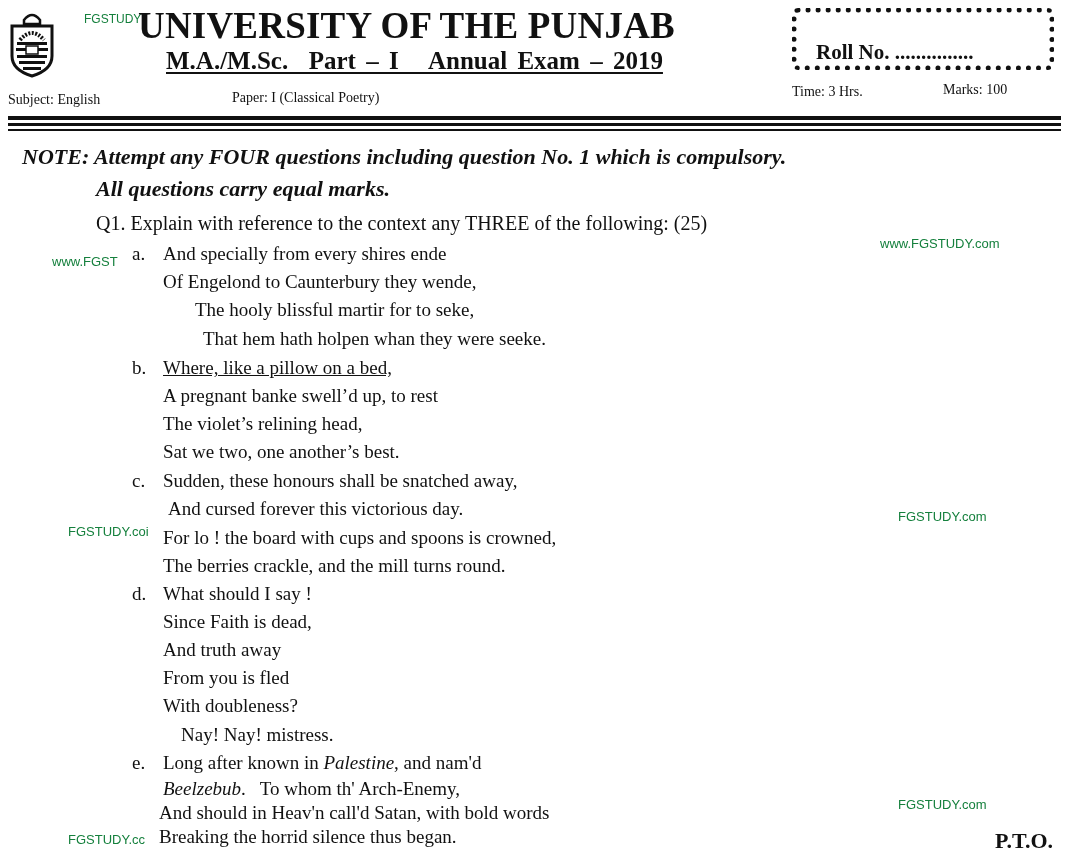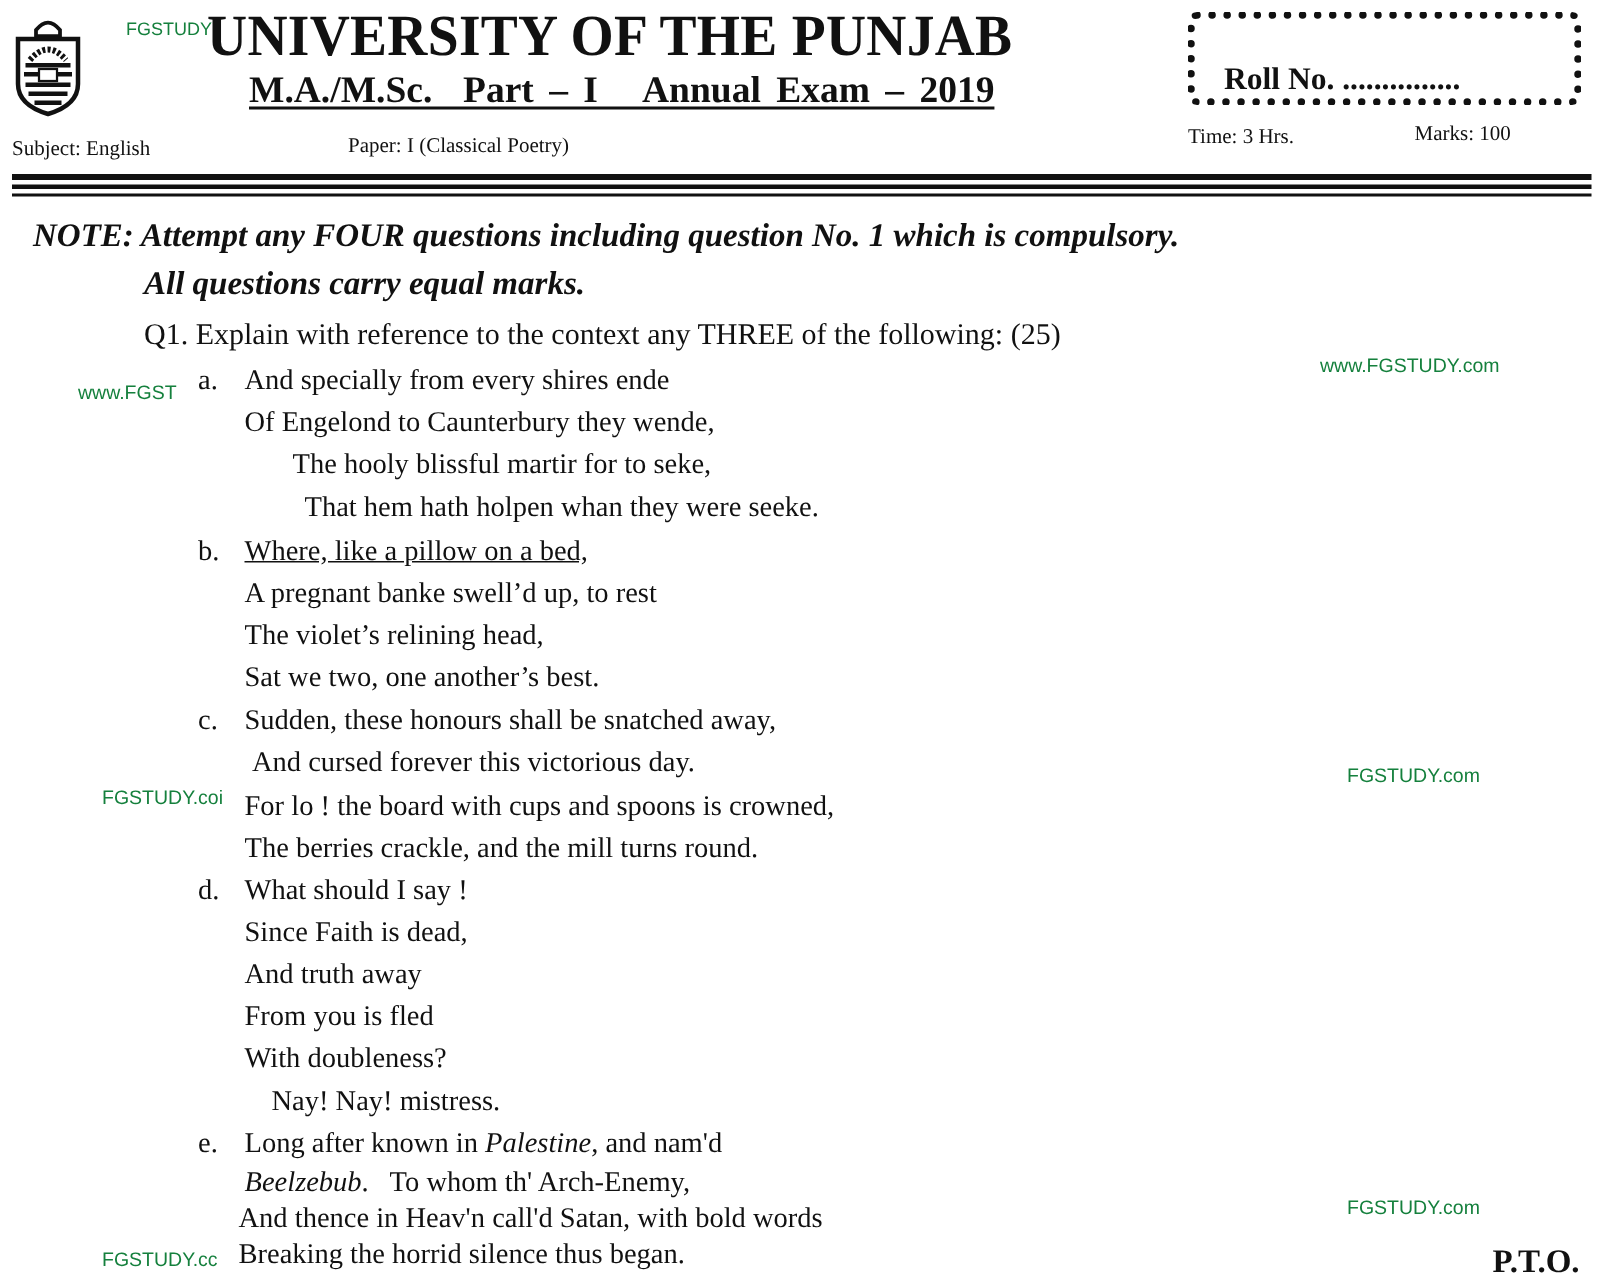--- a/index.html
+++ b/index.html
@@ -91,16 +91,16 @@
 <div class="abs line" style="left:163px; top:583px;">What should I say !</div>
 <div class="abs line" style="left:163px; top:611px;">Since Faith is dead,</div>
 <div class="abs line" style="left:163px; top:639px;">And truth away</div>
 <div class="abs line" style="left:163px; top:667px;">From you is fled</div>
 <div class="abs line" style="left:163px; top:695px;">With doubleness?</div>
 <div class="abs line" style="left:181px; top:724px;text-align:right;">Nay! Nay! mistress.</div>
 
 <div class="abs letter" style="left:132px; top:752px;">e.</div>
 <div class="abs line" style="left:163px; top:752px;"><span style="white-space:pre;">Long after known in </span><i>Palestine</i><span>, and nam'd</span></div>
 <div class="abs line" style="left:163px; top:778px;"><i>Beelzebub</i><span style="white-space:pre;">.   To whom th' Arch-Enemy,</span></div>
-<div class="abs line" style="left:159px; top:802px;">And thence in Heav'n call'd Satan, with bold words</div>
+<div class="abs line" style="left:159px; top:802px;">And should in Heav'n call'd Satan, with bold words</div>
 <div class="abs line" style="left:159px; top:826px;">Breaking the horrid silence thus began.</div>
 
 <div class="abs pto">P.T.O.</div>
 
 </body></html>

